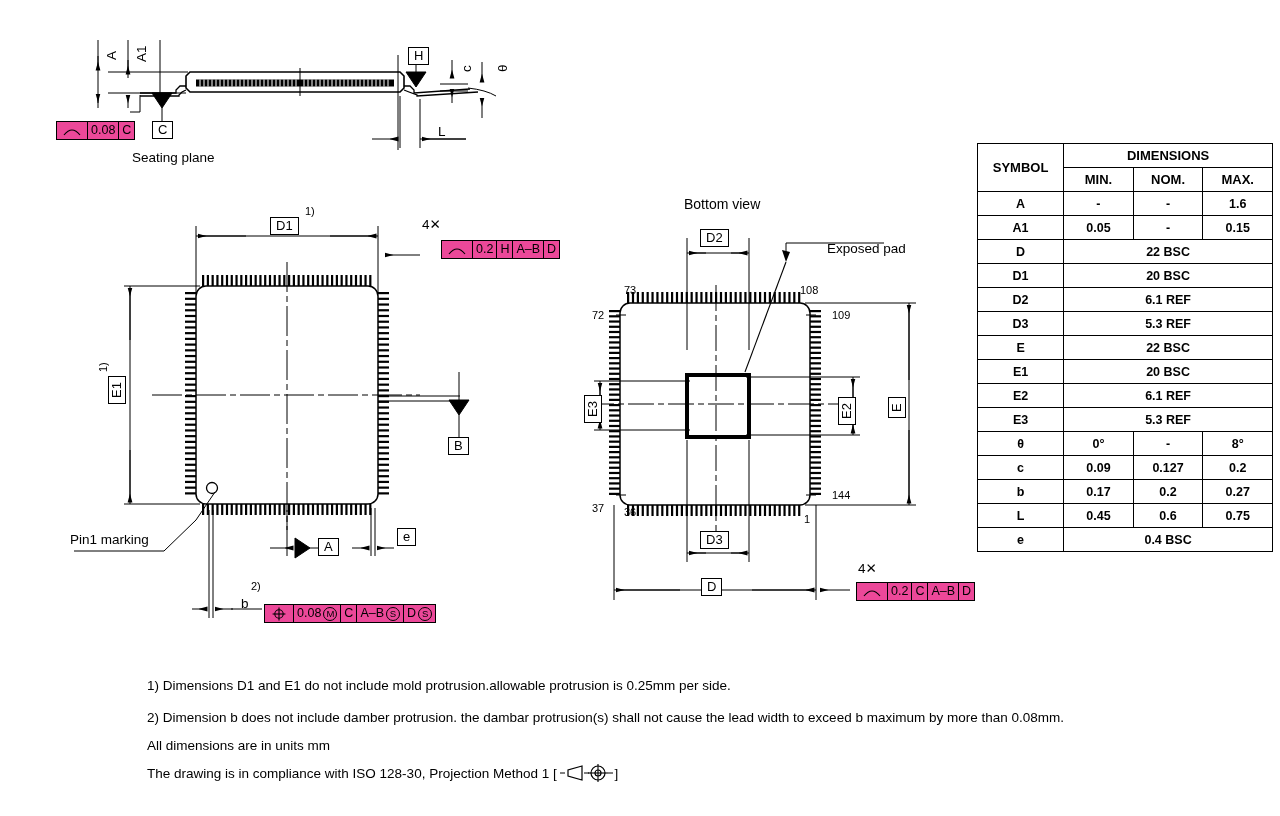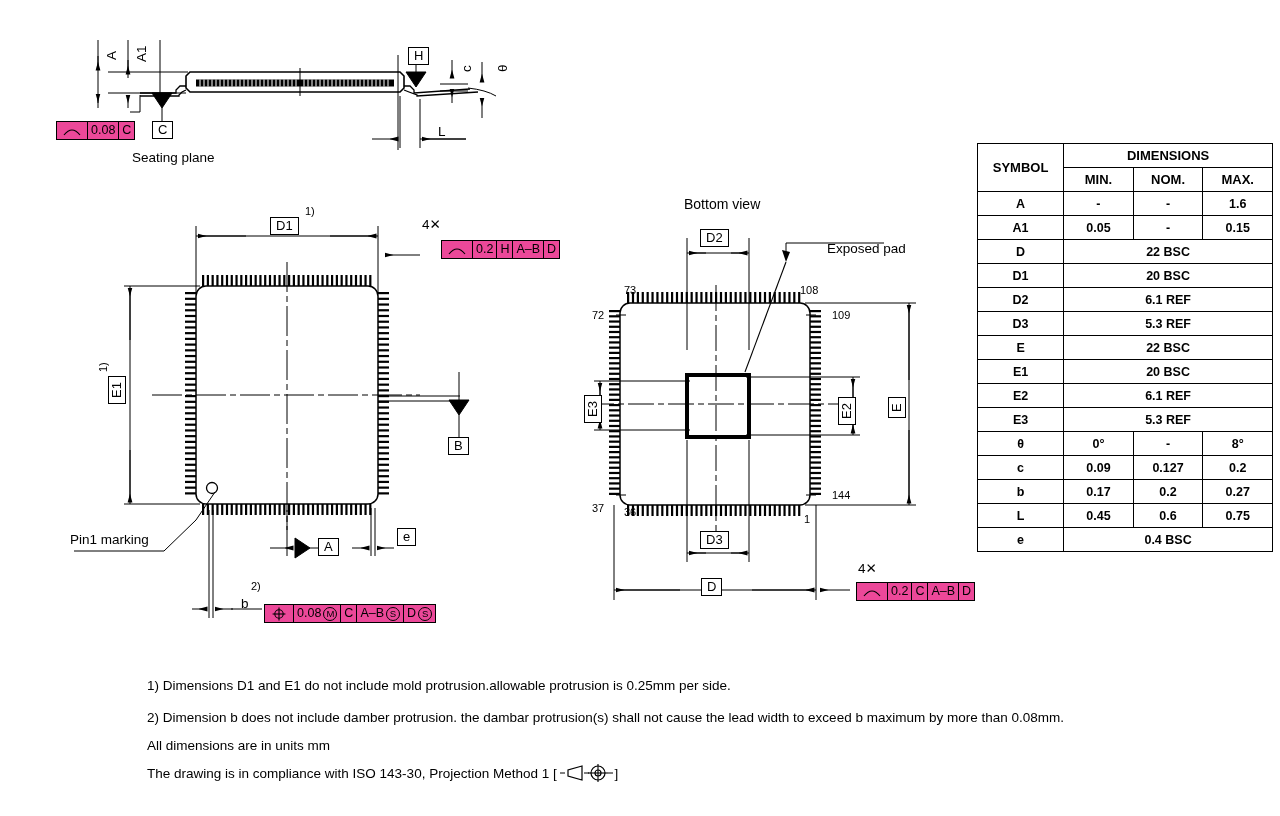--- a/index.html
+++ b/index.html
@@ -753,21 +753,21 @@
           <td class="sym">e</td>
           <td colspan="3">0.4 BSC</td>
         </tr>
       </tbody>
 </table>
 
 <div class="note" style="top:678px;">1) Dimensions D1 and E1 do not include mold protrusion.allowable protrusion is 0.25mm per side.</div>
 <div class="note" style="top:710px;">2) Dimension b does not include damber protrusion. the dambar  protrusion(s) shall not cause the lead width to exceed b maximum by more than 0.08mm.</div>
 <div class="note" style="top:738px;">All dimensions are in units mm</div>
 <div class="note" style="top:763px;">
-  <span>The drawing is in compliance with ISO 143-30, Projection Method 1 [</span>
+  <span>The drawing is in compliance with ISO 128-30, Projection Method 1 [</span>
   <span style="display:inline-block;vertical-align:-5px;">
     <svg width="54" height="20" viewBox="0 0 54 20">
       <line x1="0" y1="10" x2="54" y2="10" stroke="#000" stroke-width="1" stroke-dasharray="5,3"></line>
       <path d="M22,3 L8,7 L8,13 L22,17 Z" fill="#fff" stroke="#000" stroke-width="1.2"></path>
       <circle cx="38" cy="10" r="7" fill="#fff" stroke="#000" stroke-width="1.2"></circle>
       <circle cx="38" cy="10" r="3" fill="#fff" stroke="#000" stroke-width="1.2"></circle>
       <line x1="28" y1="10" x2="48" y2="10" stroke="#000" stroke-width="1.1"></line>
       <line x1="38" y1="1" x2="38" y2="19" stroke="#000" stroke-width="1.1"></line>
     </svg>
   </span><span>]</span>

